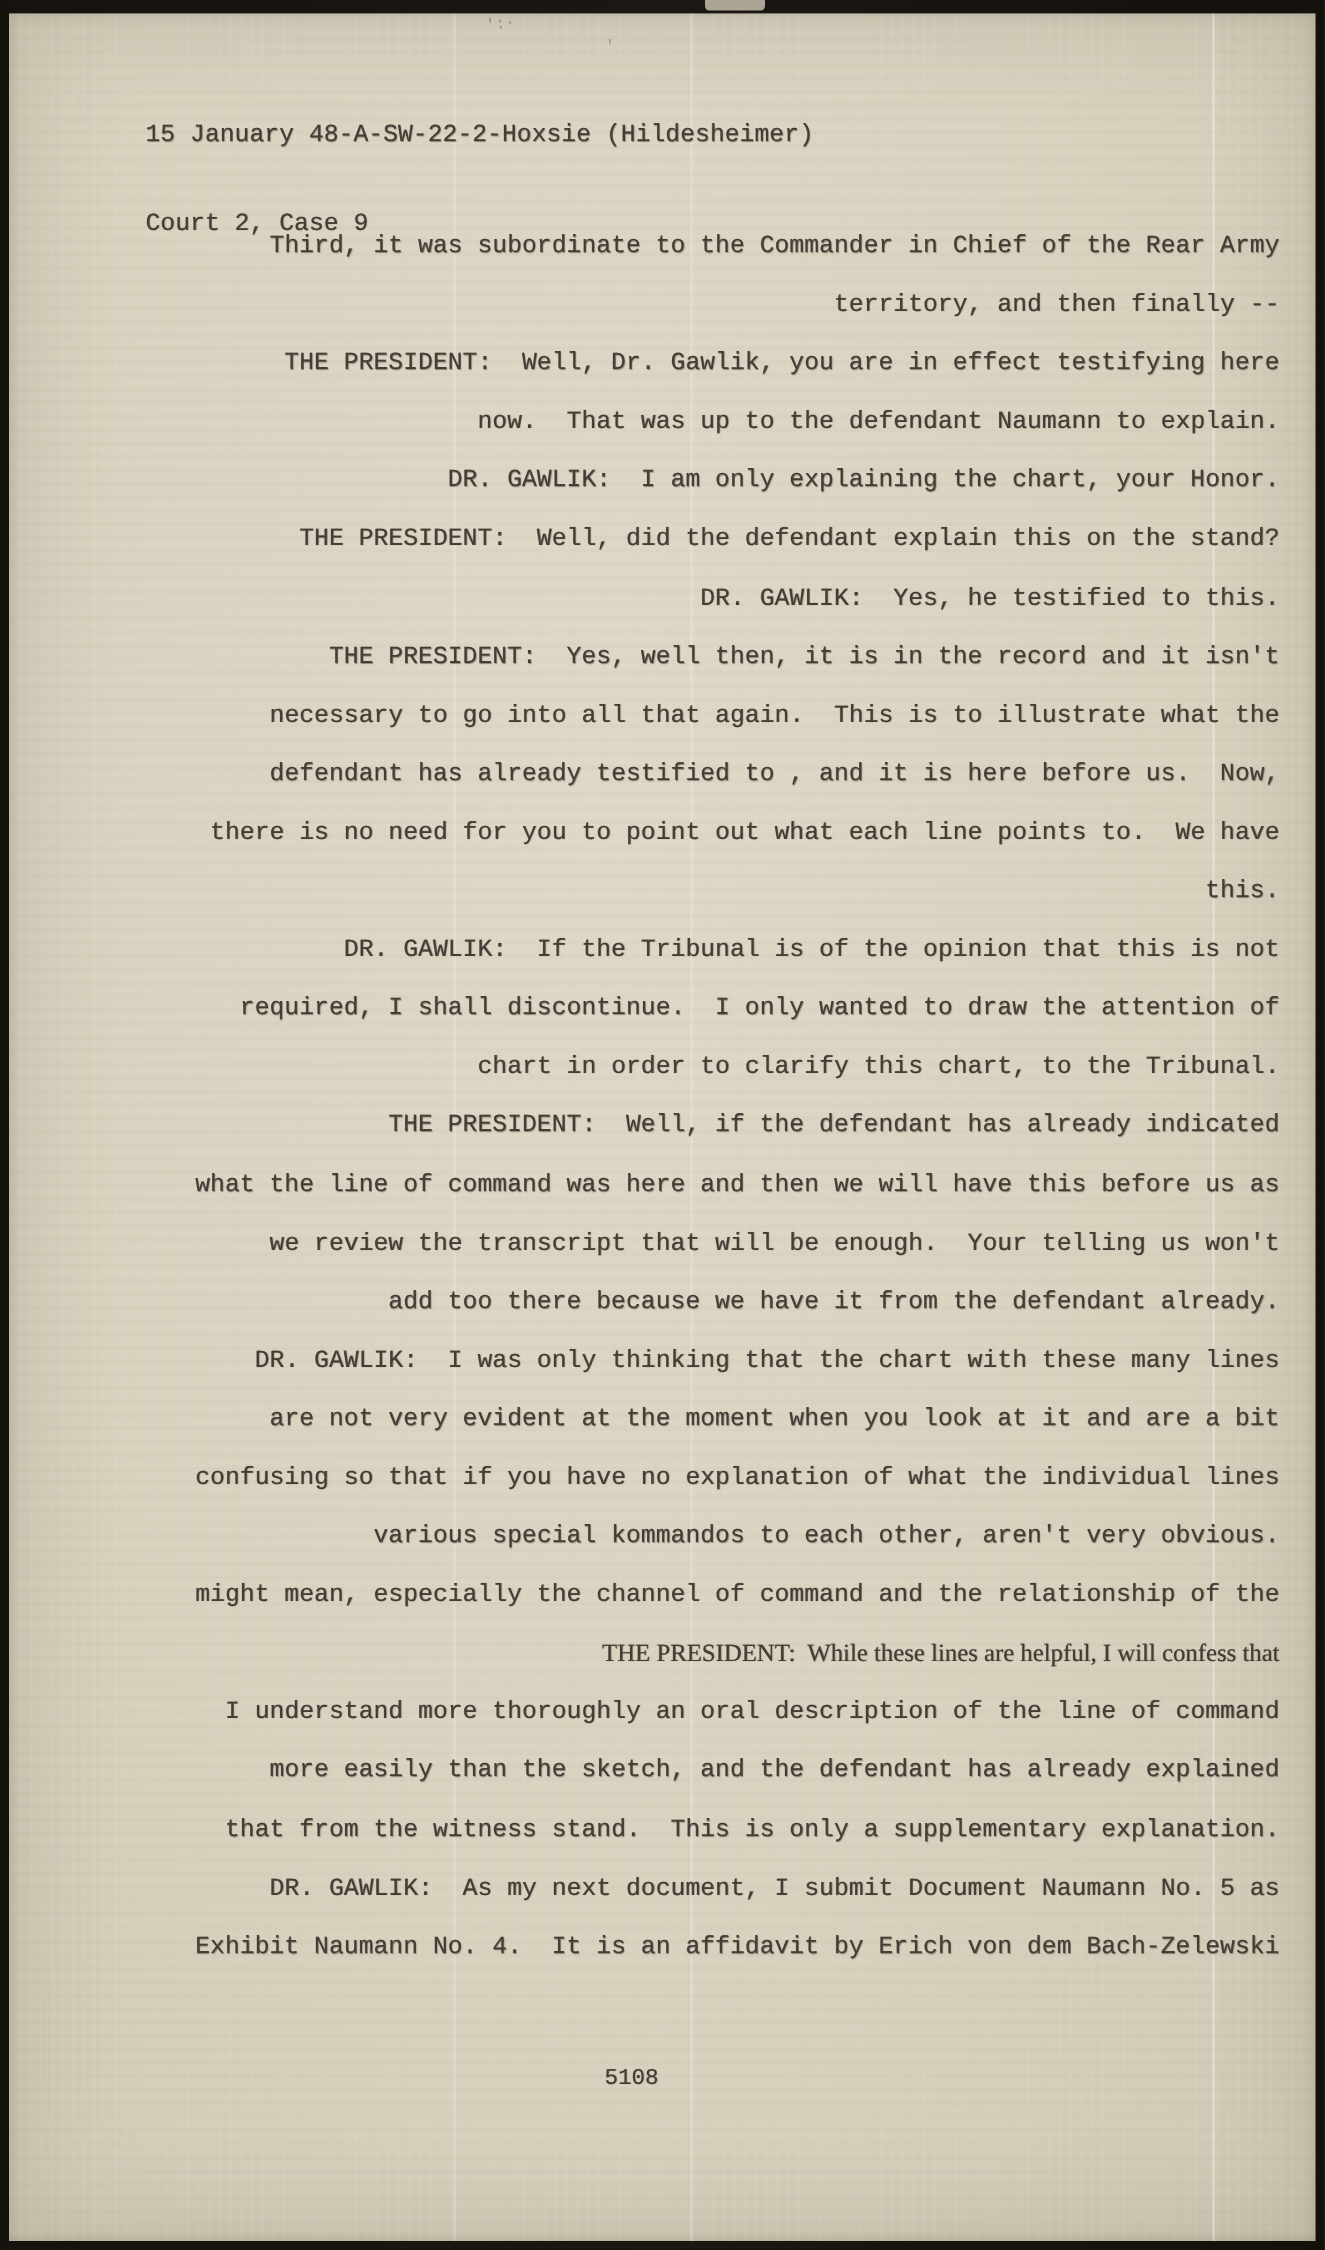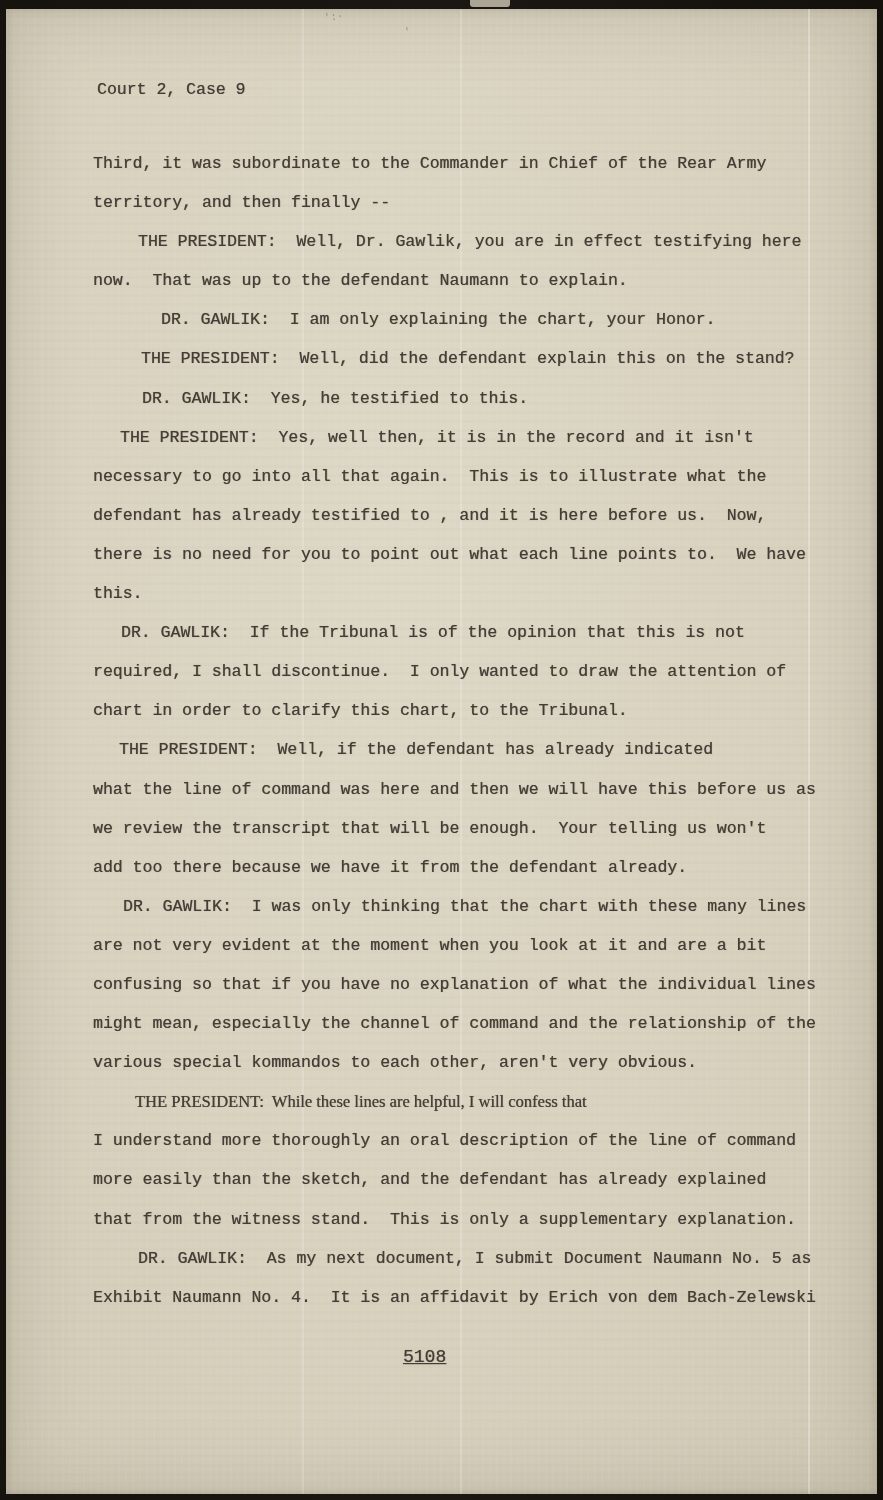--- a/index.html
+++ b/index.html
@@ -45,42 +45,43 @@
   }
   .header{
     position:absolute;left:97px;top:41px;
     font-size:16.5px;line-height:19.5px;white-space:pre;
   }
   .body-text{
     position:absolute;left:93px;top:144px;width:760px;
     font-size:16.5px;
   }
   .tline{
-    height:39.1px;line-height:39.1px;white-space:pre;
+    height:39.1px;line-height:39.1px;white-space:pre;text-align:right;
   }
   .page-number{
-    position:absolute;left:403px;top:1347px;
-    font-size:18px;line-height:20px;white-space:pre;text-decoration:underline;
+    position:absolute;left:403px;top:1376px;
+    font-size:15px;line-height:20px;white-space:pre;
   }
 </style>
 </head>
 <body>
 
 <div class="scan">
   <div class="top-sliver"></div>
 
   <div class="paper">
     <div class="crease dim" style="left:296px;"></div>
     <div class="crease dim" style="left:454px;"></div>
     <div class="crease" style="left:802px;"></div>
     <div class="pencil-mark" style="left:318px;top:3px;">′:·</div>
     <div class="pencil-mark" style="left:398px;top:18px;">′</div>
   </div>
 
   <div class="header ink">
+    <div>15 January 48-A-SW-22-2-Hoxsie (Hildesheimer)</div>
     <div>Court 2, Case 9</div>
   </div>
 
   <div class="body-text ink">
       <div class="tline">Third, it was subordinate to the Commander in Chief of the Rear Army</div>
       <div class="tline">territory, and then finally --</div>
       <div class="tline" style="padding-left: 45px;">THE PRESIDENT:  Well, Dr. Gawlik, you are in effect testifying here</div>
       <div class="tline">now.  That was up to the defendant Naumann to explain.</div>
       <div class="tline" style="padding-left: 68px;">DR. GAWLIK:  I am only explaining the chart, your Honor.</div>
       <div class="tline" style="padding-left: 48px;">THE PRESIDENT:  Well, did the defendant explain this on the stand?</div>
@@ -93,22 +94,22 @@
       <div class="tline" style="padding-left: 28px;">DR. GAWLIK:  If the Tribunal is of the opinion that this is not</div>
       <div class="tline">required, I shall discontinue.  I only wanted to draw the attention of</div>
       <div class="tline">chart in order to clarify this chart, to the Tribunal.</div>
       <div class="tline" style="padding-left: 26px;">THE PRESIDENT:  Well, if the defendant has already indicated</div>
       <div class="tline">what the line of command was here and then we will have this before us as</div>
       <div class="tline">we review the transcript that will be enough.  Your telling us won't</div>
       <div class="tline">add too there because we have it from the defendant already.</div>
       <div class="tline" style="padding-left: 30px; font-family: Liberation Mono, monospace;">DR. GAWLIK:  I was only thinking that the chart with these many lines</div>
       <div class="tline">are not very evident at the moment when you look at it and are a bit</div>
       <div class="tline">confusing so that if you have no explanation of what the individual lines</div>
+      <div class="tline">various special kommandos to each other, aren't very obvious.</div>
       <div class="tline">might mean, especially the channel of command and the relationship of the</div>
-      <div class="tline">various special kommandos to each other, aren't very obvious.</div>
       <div class="tline" style="padding-left: 42px; font-family: Liberation Serif, serif;">THE PRESIDENT:  While these lines are helpful, I will confess that</div>
       <div class="tline">I understand more thoroughly an oral description of the line of command</div>
       <div class="tline">more easily than the sketch, and the defendant has already explained</div>
       <div class="tline">that from the witness stand.  This is only a supplementary explanation.</div>
       <div class="tline" style="padding-left: 45px;">DR. GAWLIK:  As my next document, I submit Document Naumann No. 5 as</div>
       <div class="tline">Exhibit Naumann No. 4.  It is an affidavit by Erich von dem Bach-Zelewski</div>
     </div>
 
   <div class="page-number ink">5108</div>
 </div>

